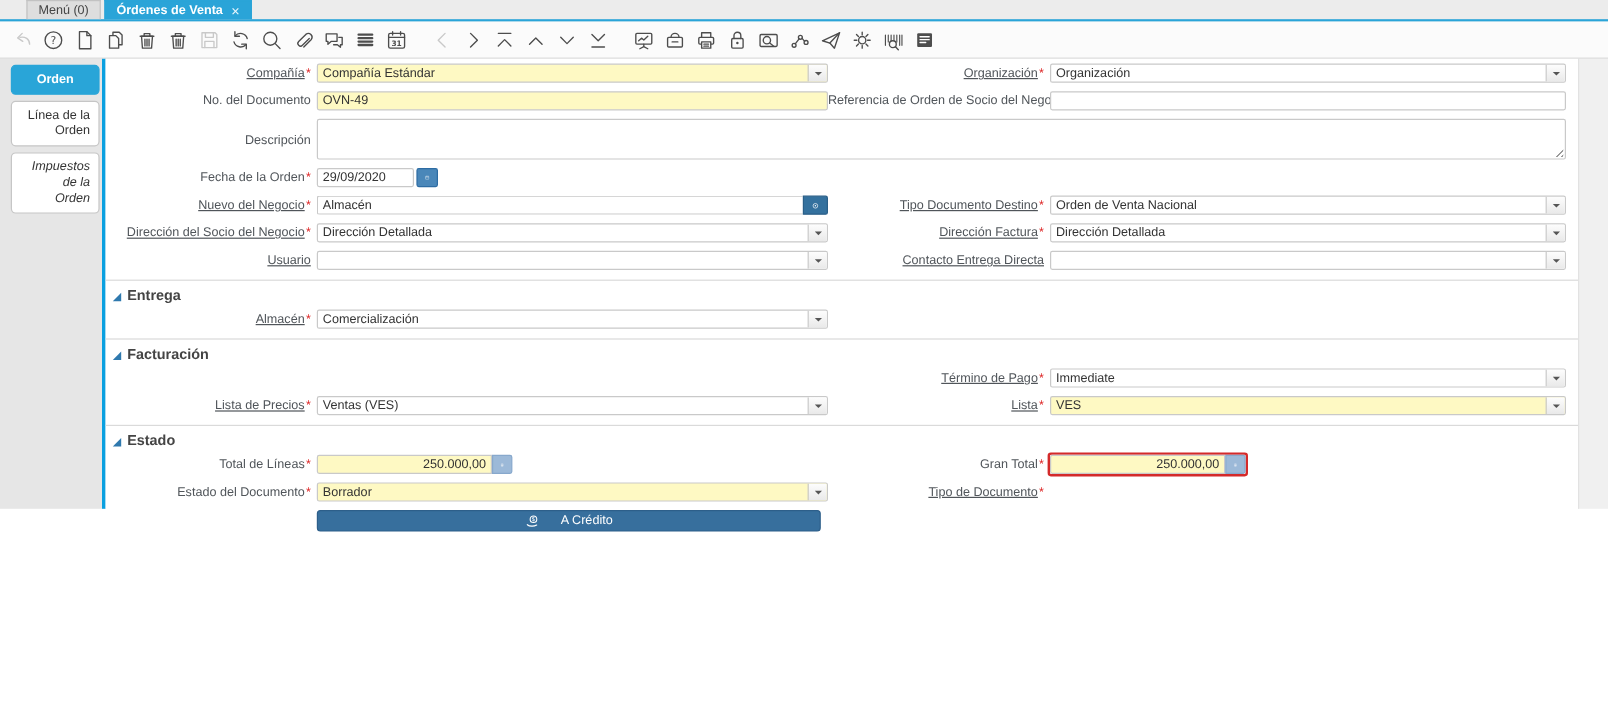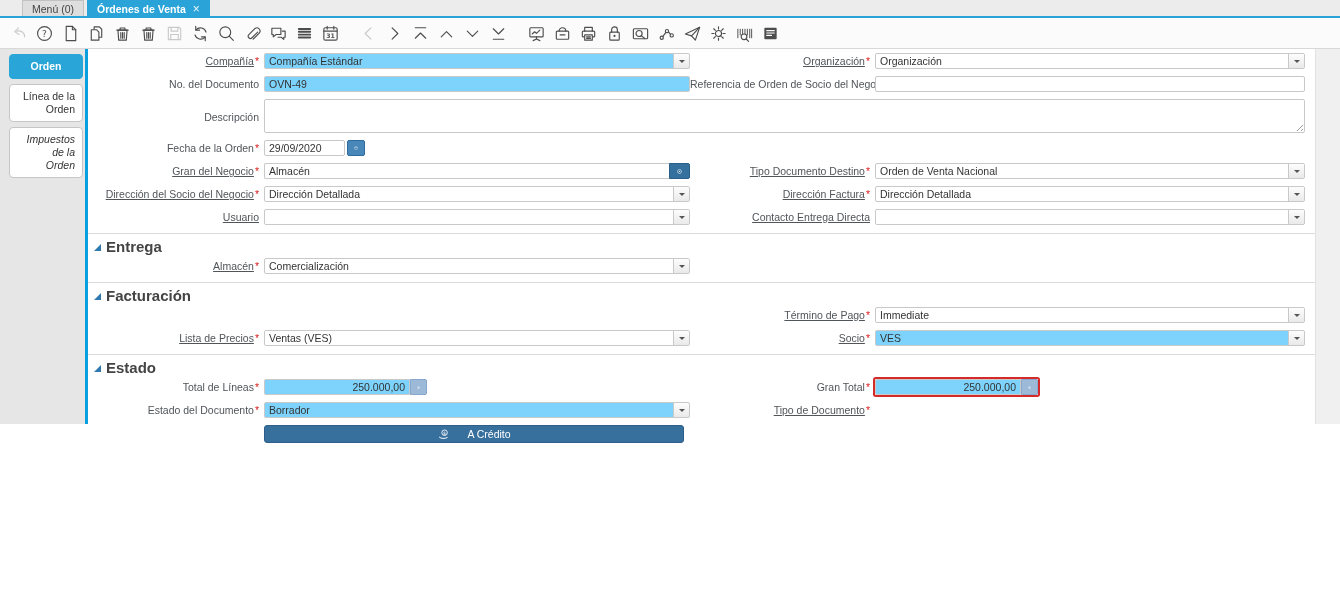--- a/index.html
+++ b/index.html
@@ -36,21 +36,21 @@
   .lbl.r{grid-column:3;}
   .lbl .lk{text-decoration:underline;}
   .req{color:#dd2222;margin-left:1px;}
 
   .fcell{grid-column:2;}
   .fcell.r{grid-column:4;}
   .fcell.full{grid-column:2 / 5;}
 
   .fld{display:flex;height:16px;border:1px solid #c9c9c9;background:#fff;border-radius:2px;box-sizing:border-box;overflow:hidden;}
   .fld .val{flex:1;font-size:10.5px;line-height:14px;padding:0 4px;color:#333;white-space:nowrap;overflow:hidden;}
-  .fld.ro{background:#7dd3fc;}
+  .fld.ro{background:#fef9c3;}
   .fld .val.num{text-align:right;}
   .dd{width:15px;border-left:1px solid #c9c9c9;background:linear-gradient(#fdfdfd,#e9e9e9);display:flex;align-items:center;justify-content:center;cursor:default;}
   .dd::after{content:'';border:3.5px solid transparent;border-top-color:#555;margin-top:4px;}
 
   .fld.ta{height:34px;align-items:flex-start;position:relative;}
   .rsz{position:absolute;right:1px;bottom:1px;width:9px;height:9px;background:repeating-linear-gradient(135deg,transparent 0 2px,#9a9a9a 2px 3px);clip-path:polygon(100% 0,100% 100%,0 100%);cursor:nwse-resize;}
 
   .hstack{display:flex;align-items:flex-start;width:max-content;}
   .fld.date{width:81px;}
   .calbtn{width:18px;height:16px;margin-left:2px;background:#4a87b9;border:1px solid #2d6ca3;border-radius:2px;box-sizing:border-box;display:flex;align-items:center;justify-content:center;}
@@ -59,21 +59,21 @@
   .bpbtn{width:21px;height:16px;background:#34719e;border:1px solid #2a5f88;border-radius:0 2px 2px 0;box-sizing:border-box;display:flex;align-items:center;justify-content:center;}
   .fld.amt{width:146px;border-top-right-radius:0;border-bottom-right-radius:0;}
   .calcbtn{width:17px;height:16px;background:#9cb9d8;border:1px solid #87a8cc;border-radius:0 2px 2px 0;box-sizing:border-box;display:flex;align-items:center;justify-content:center;}
   .hstack.hl{box-shadow:0 0 0 2px #d42a2a;border-radius:1px;}
 
   .bigbtn{width:420px;height:18px;background:#376f9d;border:1px solid #2d5f8a;border-radius:3px;color:#fff;font-size:10.5px;font-family:inherit;display:flex;align-items:center;justify-content:center;gap:17px;cursor:pointer;padding:0;}
   .bigbtn svg{width:13px;height:13px;}
 
   .sect{border-top:1px solid #dadada;margin:8px 0 6px 0;padding:5px 0 0 6px;display:flex;align-items:flex-end;gap:5px;height:13px;}
   .tri{width:0;height:0;border-bottom:7px solid #2f79ae;border-left:7px solid transparent;margin-bottom:1px;}
-  .sect .t{font-size:15px;font-weight:bold;color:#444;line-height:11px;}
+  .sect .t{font-size:12px;font-weight:bold;color:#444;line-height:11px;}
 </style>
 </head>
 <body>
 
 <div class="app">
   <div class="tabbar">
       <div class="wtab">
         <span>Menú (0)</span>
       </div>
       <div class="wtab active">
@@ -327,21 +327,21 @@
               <button class="calbtn">
                 <svg viewBox="0 0 16 16" style="width:12px;height:12px">
                   <rect x="2.5" y="3.5" width="11" height="10" rx="1" style="fill:none;stroke:#fff;stroke-width:1.2"></rect>
                   <path d="M2.5 6.5h11M5.5 2v2.8M10.5 2v2.8" style="fill:none;stroke:#fff;stroke-width:1.2"></path>
                 </svg>
               </button>
             </div>
           </div>
         </div>
         <div class="frow">
-          <div class="lbl"><span class="lk">Gran del Negocio</span><span class="req">*</span></div>
+          <div class="lbl"><span class="lk">Nuevo del Negocio</span><span class="req">*</span></div>
           <div class="fcell">
             <div class="srch">
               <div class="fld">
                 <span class="val">Almacén</span>
               </div>
               <button class="bpbtn">
                 <svg viewBox="0 0 16 16" style="width:11px;height:11px">
                   <circle cx="8" cy="8" r="4.4" style="fill:none;stroke:#fff;stroke-width:1.3"></circle>
                   <circle cx="8" cy="8" r="1.4" style="fill:#fff;stroke:none"></circle>
                 </svg>
@@ -415,21 +415,21 @@
           </div>
         </div>
         <div class="frow">
           <div class="lbl"><span class="lk">Lista de Precios</span><span class="req">*</span></div>
           <div class="fcell">
             <div class="fld">
               <span class="val">Ventas (VES)</span>
               <span class="dd"></span>
             </div>
           </div>
-          <div class="lbl r"><span class="lk">Socio</span><span class="req">*</span></div>
+          <div class="lbl r"><span class="lk">Lista</span><span class="req">*</span></div>
           <div class="fcell r">
             <div class="fld ro">
               <span class="val">VES</span>
               <span class="dd"></span>
             </div>
           </div>
         </div>
         <div class="sect">
           <span class="tri"></span>
           <span class="t">Estado</span>

